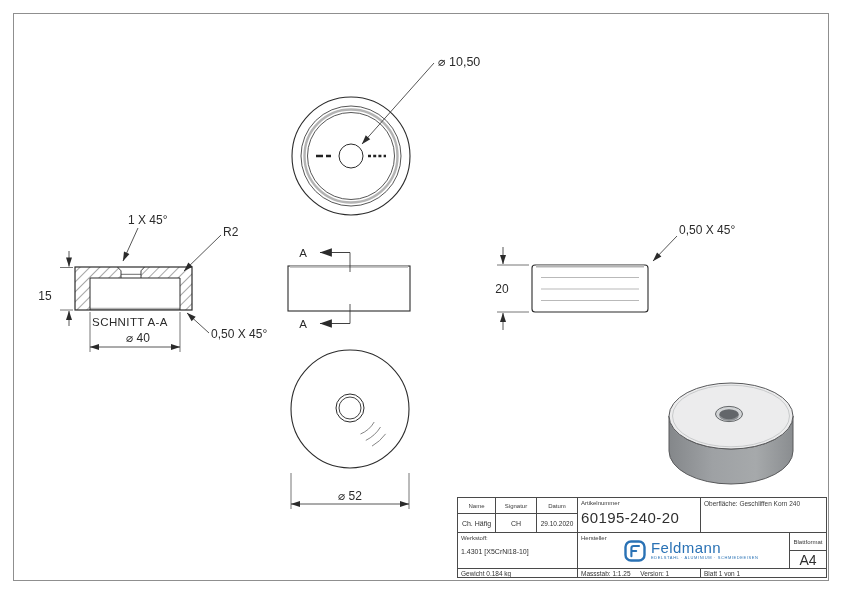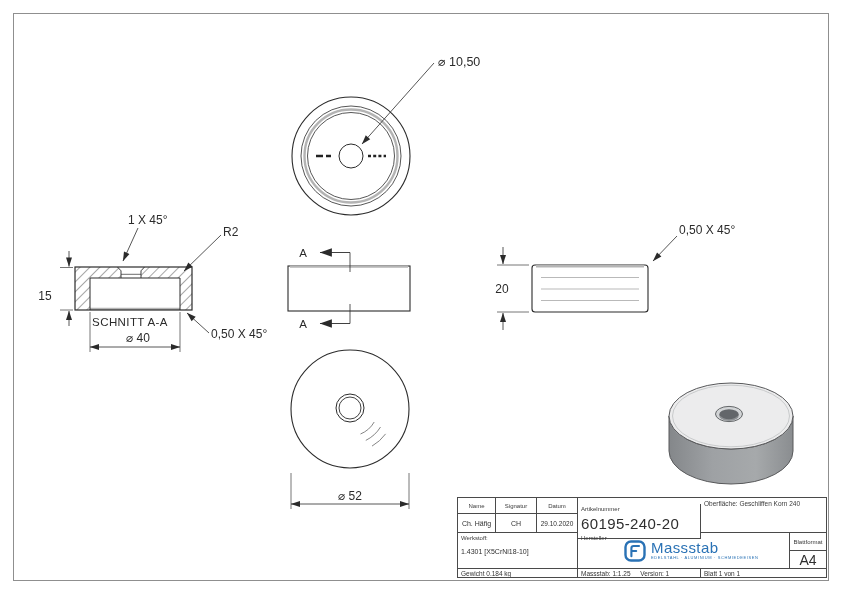--- a/index.html
+++ b/index.html
@@ -157,40 +157,40 @@
 
   <div class="tb">
     <div class="cell br bb ctr lbl" style="left:0;top:0;width:38px;height:16px;">Name</div>
     <div class="cell br bb ctr lbl" style="left:38px;top:0;width:41px;height:16px;">Signatur</div>
     <div class="cell br bb ctr lbl" style="left:79px;top:0;width:41px;height:16px;">Datum</div>
 
     <div class="cell br bb ctr val" style="left:0;top:16px;width:38px;height:19px;">Ch. Häfig</div>
     <div class="cell br bb ctr val" style="left:38px;top:16px;width:41px;height:19px;">CH</div>
     <div class="cell br bb ctr val" style="left:79px;top:16px;width:41px;height:19px;font-size:6.5px;">29.10.2020</div>
 
-    <div class="cell br bb padded" style="left:120px;top:6px;width:123px;height:35px;">
+    <div class="cell br bb padded" style="left:120px;top:0;width:123px;height:35px;">
       <div class="lbl">Artikelnummer</div>
       <div class="artnr-big">60195-240-20</div>
     </div>
     <div class="cell bb padded" style="left:243px;top:0;width:125px;height:35px;font-size:6.5px;color:#3a3a3a;">Oberfläche:  Geschliffen Korn 240</div>
 
     <div class="cell br bb padded" style="left:0;top:35px;width:120px;height:36px;">
       <div class="lbl">Werkstoff:</div>
       <div class="val" style="margin-top:7px;">1.4301 [X5CrNi18-10]</div>
     </div>
 
     <div class="cell br bb" style="left:120px;top:35px;width:212px;height:36px;">
       <div class="lbl" style="position:absolute;left:3px;top:2px;">Hersteller</div>
       <div class="logo-wrap">
         <svg width="22" height="22" viewBox="0 0 22 22">
           <rect x="1.5" y="1.5" width="19" height="19" rx="5.5" fill="#ffffff" stroke="#2a72b5" stroke-width="2.4"></rect>
           <path d="M15 6 H9.6 Q7.4 6 7.4 8.2 V16.2 M7.4 11 H12.2" fill="none" stroke="#2a72b5" stroke-width="2.1" stroke-linecap="round"></path>
         </svg>
         <div class="logo-texts" style="color:#2a72b5;">
-          <span class="logo-name">Massstab</span>
+          <span class="logo-name">Feldmann</span>
           <span class="logo-tag">EDELSTAHL · ALUMINIUM · SCHMIEDEEISEN</span>
         </div>
       </div>
     </div>
 
     <div class="cell bb ctr lbl" style="left:332px;top:35px;width:36px;height:18px;">Blattformat</div>
     <div class="cell bb ctr" style="left:332px;top:53px;width:36px;height:18px;font-size:14px;color:#2f2f2f;">A4</div>
 
     <div class="cell br" style="left:0;top:71px;width:120px;height:8px;font-size:6.5px;padding:1px 3px;">Gewicht 0.184 kg</div>
     <div class="cell br" style="left:120px;top:71px;width:123px;height:8px;font-size:6.5px;padding:1px 3px;">

